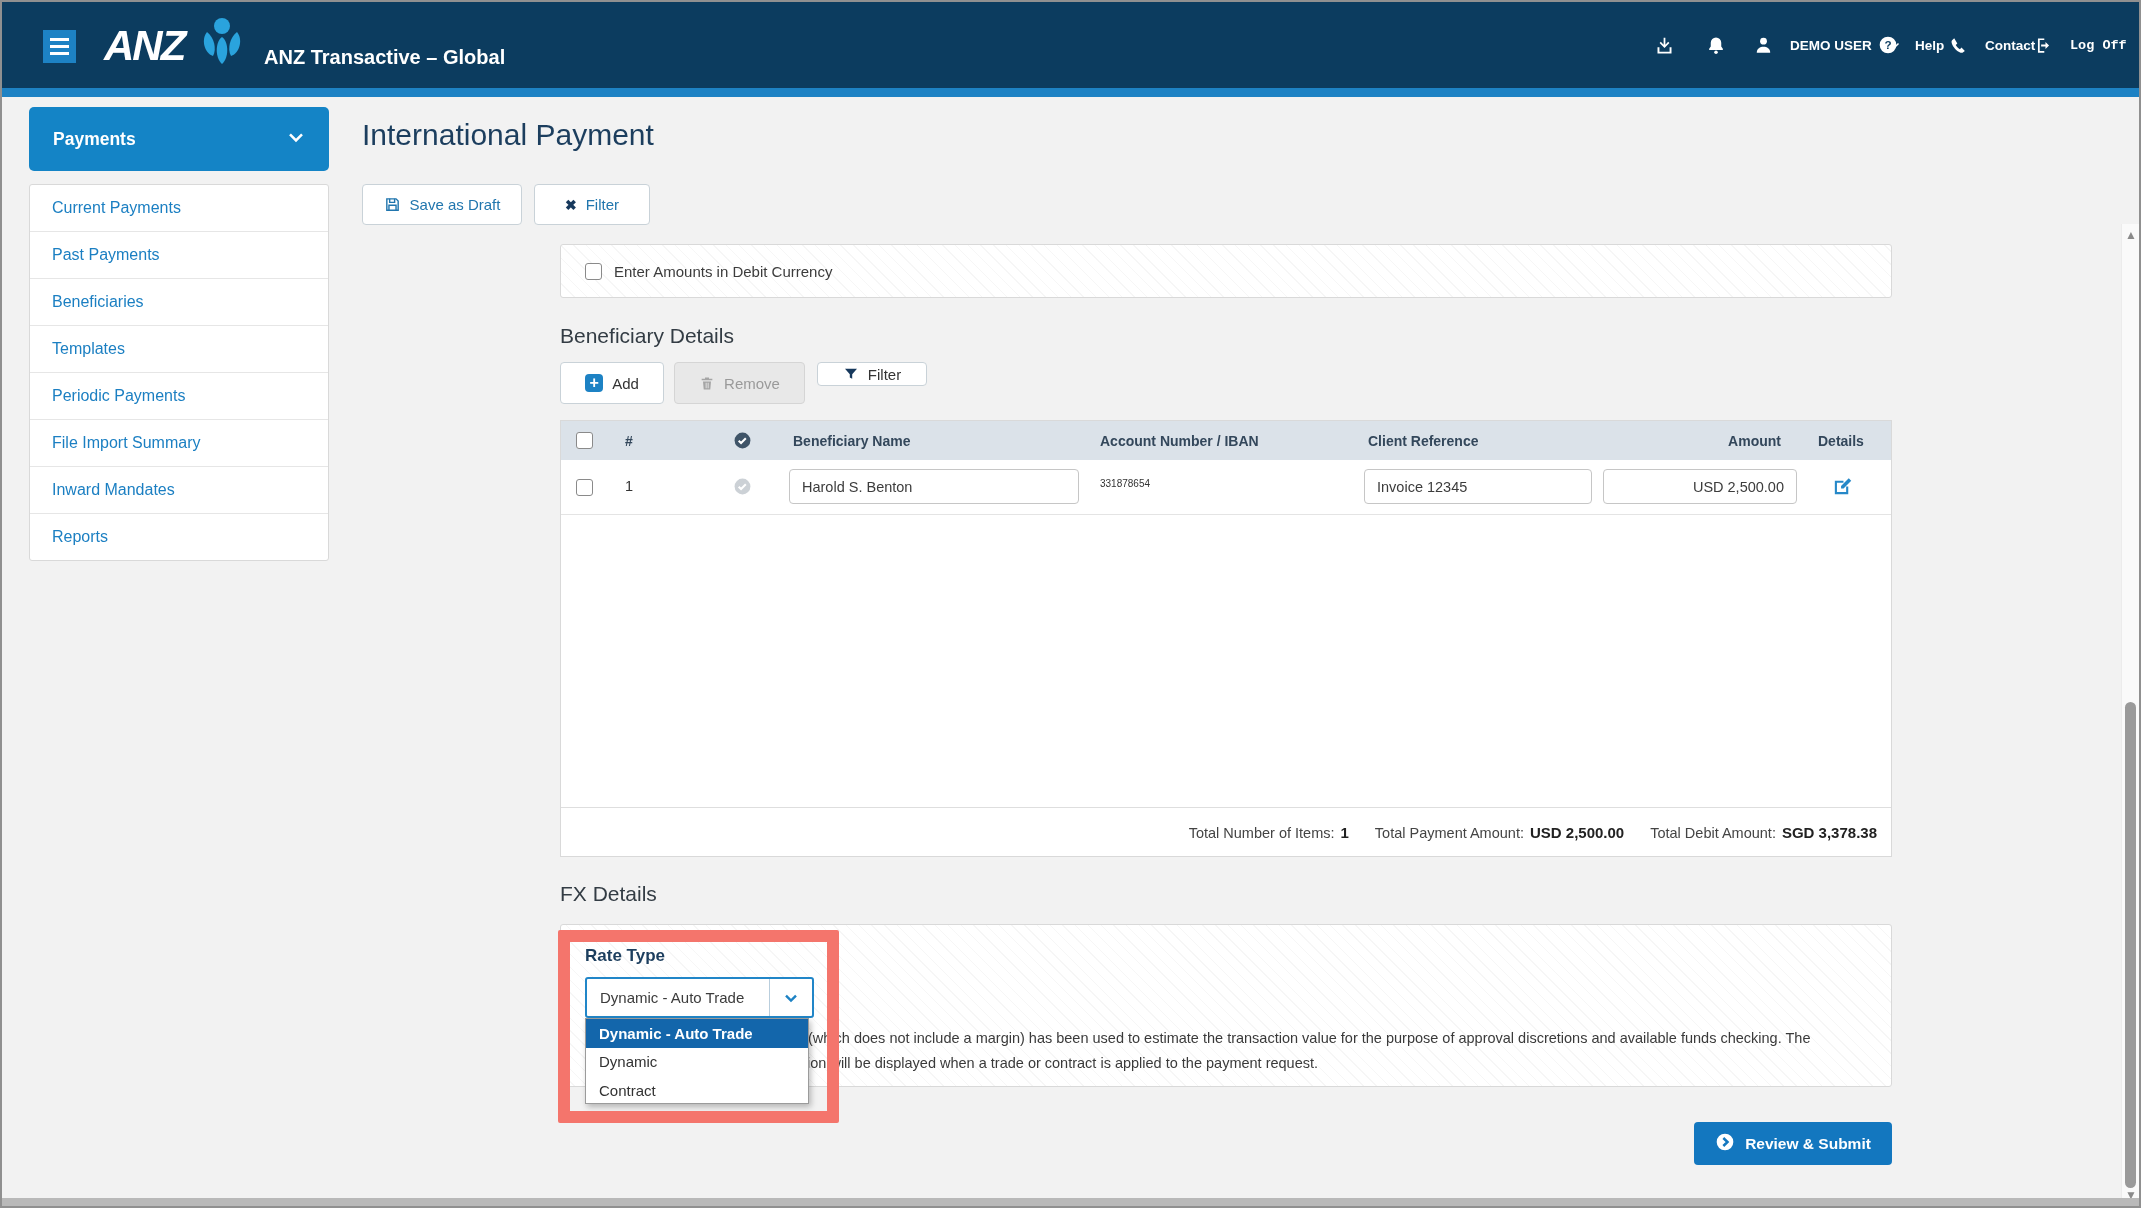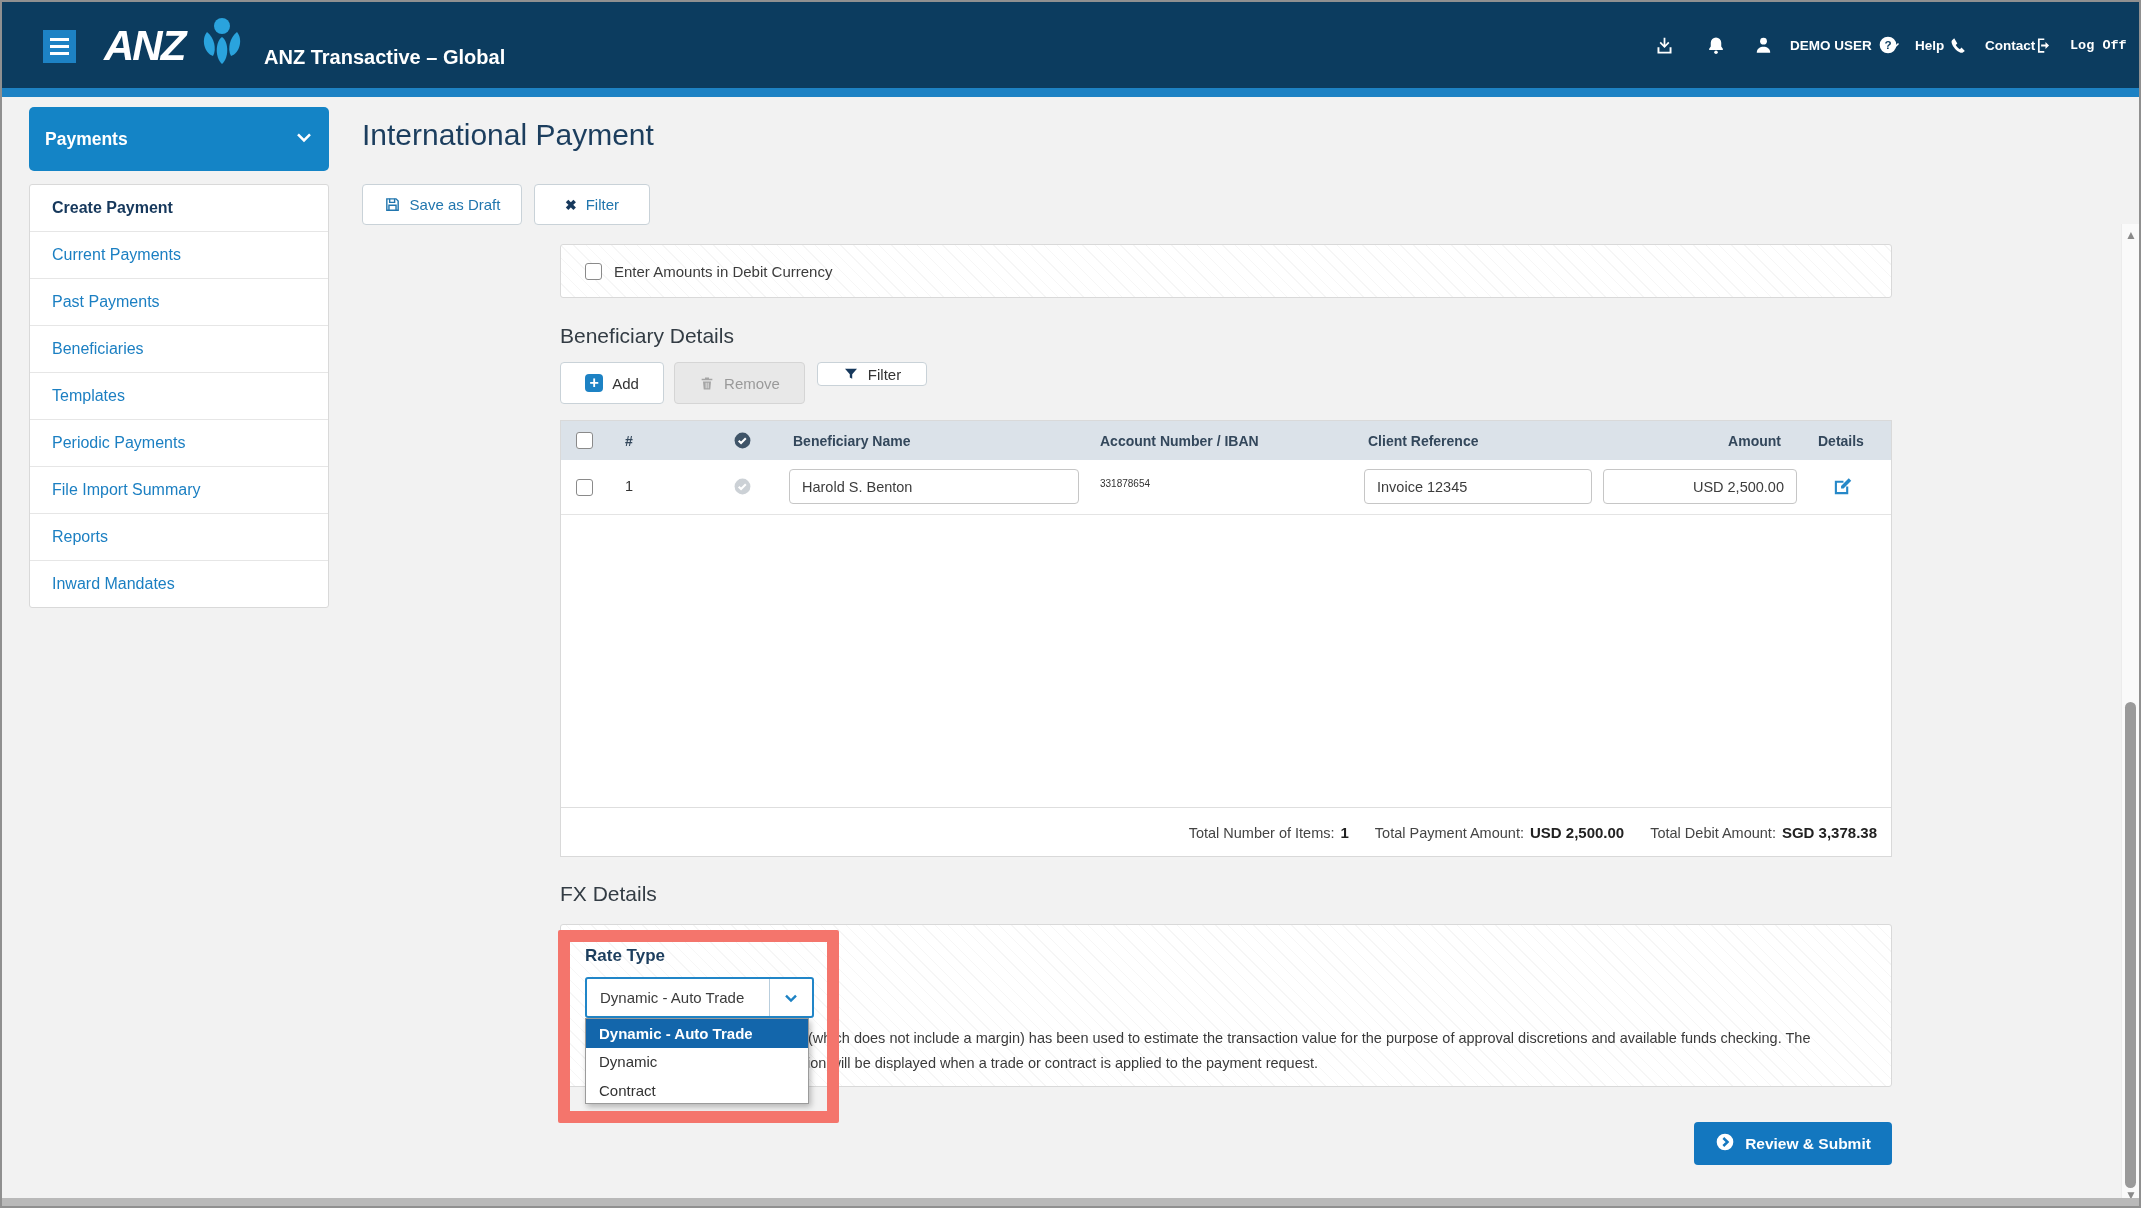--- a/index.html
+++ b/index.html
@@ -12,21 +12,21 @@
   .hdr-strip{left:0;top:86px;width:2137px;height:9px;background:#1d82c4;}
   .burger{left:41px;top:28px;width:33px;height:33px;background:#1d82c4;display:flex;flex-direction:column;justify-content:center;gap:4px;align-items:center;cursor:pointer;}
   .burger i{display:block;width:19px;height:3px;background:#fff;}
   .logo-text{left:102px;top:20px;color:#fff;font-size:42px;font-weight:bold;letter-spacing:-2px;font-style:italic;}
   .logo-sym{left:196px;top:12px;}
   .app-title{left:262px;top:44px;color:#fff;font-size:20px;font-weight:bold;}
   .hdr-item{top:0;height:86px;display:flex;align-items:center;gap:17px;color:#fff;font-size:13.5px;font-weight:bold;cursor:pointer;}
   .hdr-item svg{display:block;}
 
   
-  .side-menu-btn{left:27px;top:105px;width:300px;height:64px;background:#1484c6;border-radius:5px;display:flex;align-items:center;justify-content:space-between;padding:0 16px;box-sizing:border-box;cursor:pointer;}
+  .side-menu-btn{left:27px;top:105px;width:300px;height:64px;background:#1484c6;border-radius:5px;display:flex;align-items:center;justify-content:space-between;padding:0 24px;box-sizing:border-box;cursor:pointer;}
   .side-menu-btn span{color:#fff;font-size:17.5px;font-weight:bold;}
   .side-list{left:27px;top:182px;width:300px;background:#fff;border:1px solid #d9d9d9;border-radius:3px;box-sizing:border-box;}
   .side-item{height:46px;line-height:46px;padding-left:22px;font-size:16px;color:#1b7fc2;border-bottom:1px solid #e6e6e6;cursor:pointer;}
   .side-item:last-child{border-bottom:none;}
   .side-item.active{color:#16385c;font-weight:bold;}
 
   
   .page-title{left:360px;top:116px;font-size:30px;color:#1c3e5e;}
   .btn{display:flex;align-items:center;justify-content:center;gap:9px;background:#fff;border:1px solid #c9d2d8;border-radius:4px;font-size:15px;color:#2176ae;cursor:pointer;box-sizing:border-box;}
   .btn svg{display:block;}
@@ -149,29 +149,28 @@
 
   <div class="abs side-menu-btn">
     <span>Payments</span>
     <span>
       <svg width="18" height="18" viewBox="0 0 24 24" fill="none" stroke="#fff" stroke-width="3.4">
           <path d="M4 8.5l8 8 8-8"></path>
         </svg>
     </span>
   </div>
   <div class="abs side-list">
-    <div class="side-item active">Create Payment</div>
     <div class="side-item">Current Payments</div>
     <div class="side-item">Past Payments</div>
     <div class="side-item">Beneficiaries</div>
     <div class="side-item">Templates</div>
     <div class="side-item">Periodic Payments</div>
     <div class="side-item">File Import Summary</div>
+    <div class="side-item">Inward Mandates</div>
     <div class="side-item">Reports</div>
-    <div class="side-item">Inward Mandates</div>
   </div>
 
   <div class="abs page-title nowrap">International Payment</div>
 
   <div class="abs btn" style="left:360px;top:182px;width:160px;height:41px;">
     <span>
       <svg width="17" height="17" viewBox="0 0 24 24" fill="none" stroke="#2176ae" stroke-width="2">
           <path d="M4 4h13l3 3v13H4V4z"></path>
           <path d="M8 4v5h7V4"></path>
           <path d="M7 20v-7h10v7"></path>

